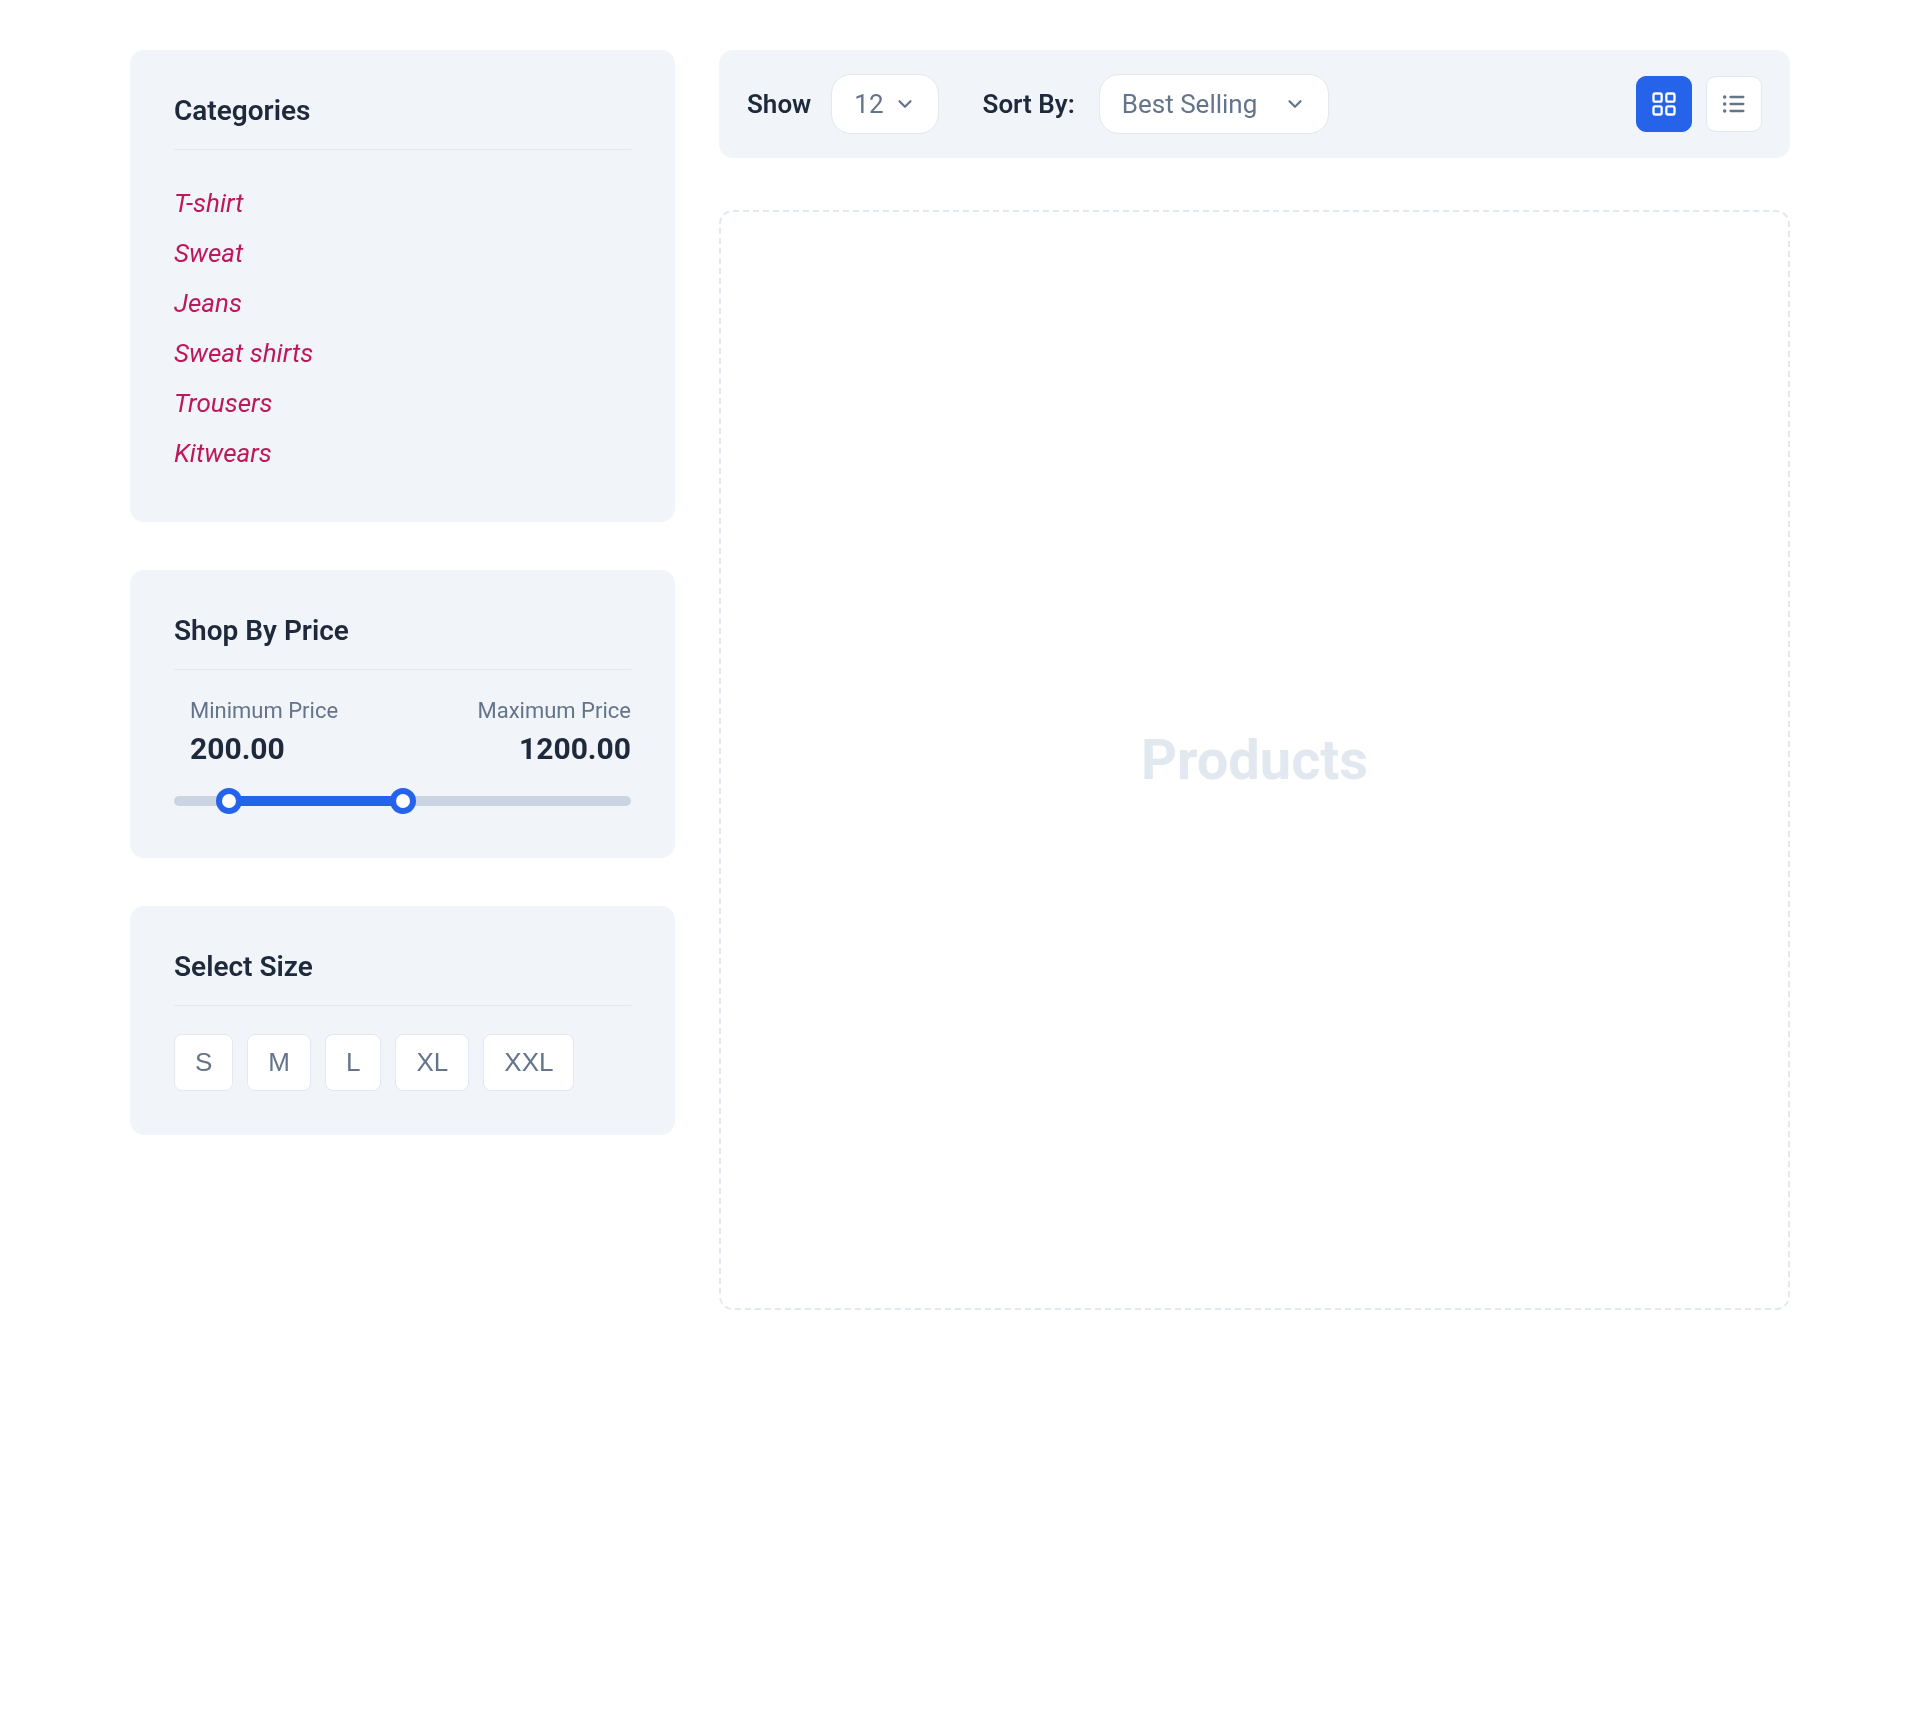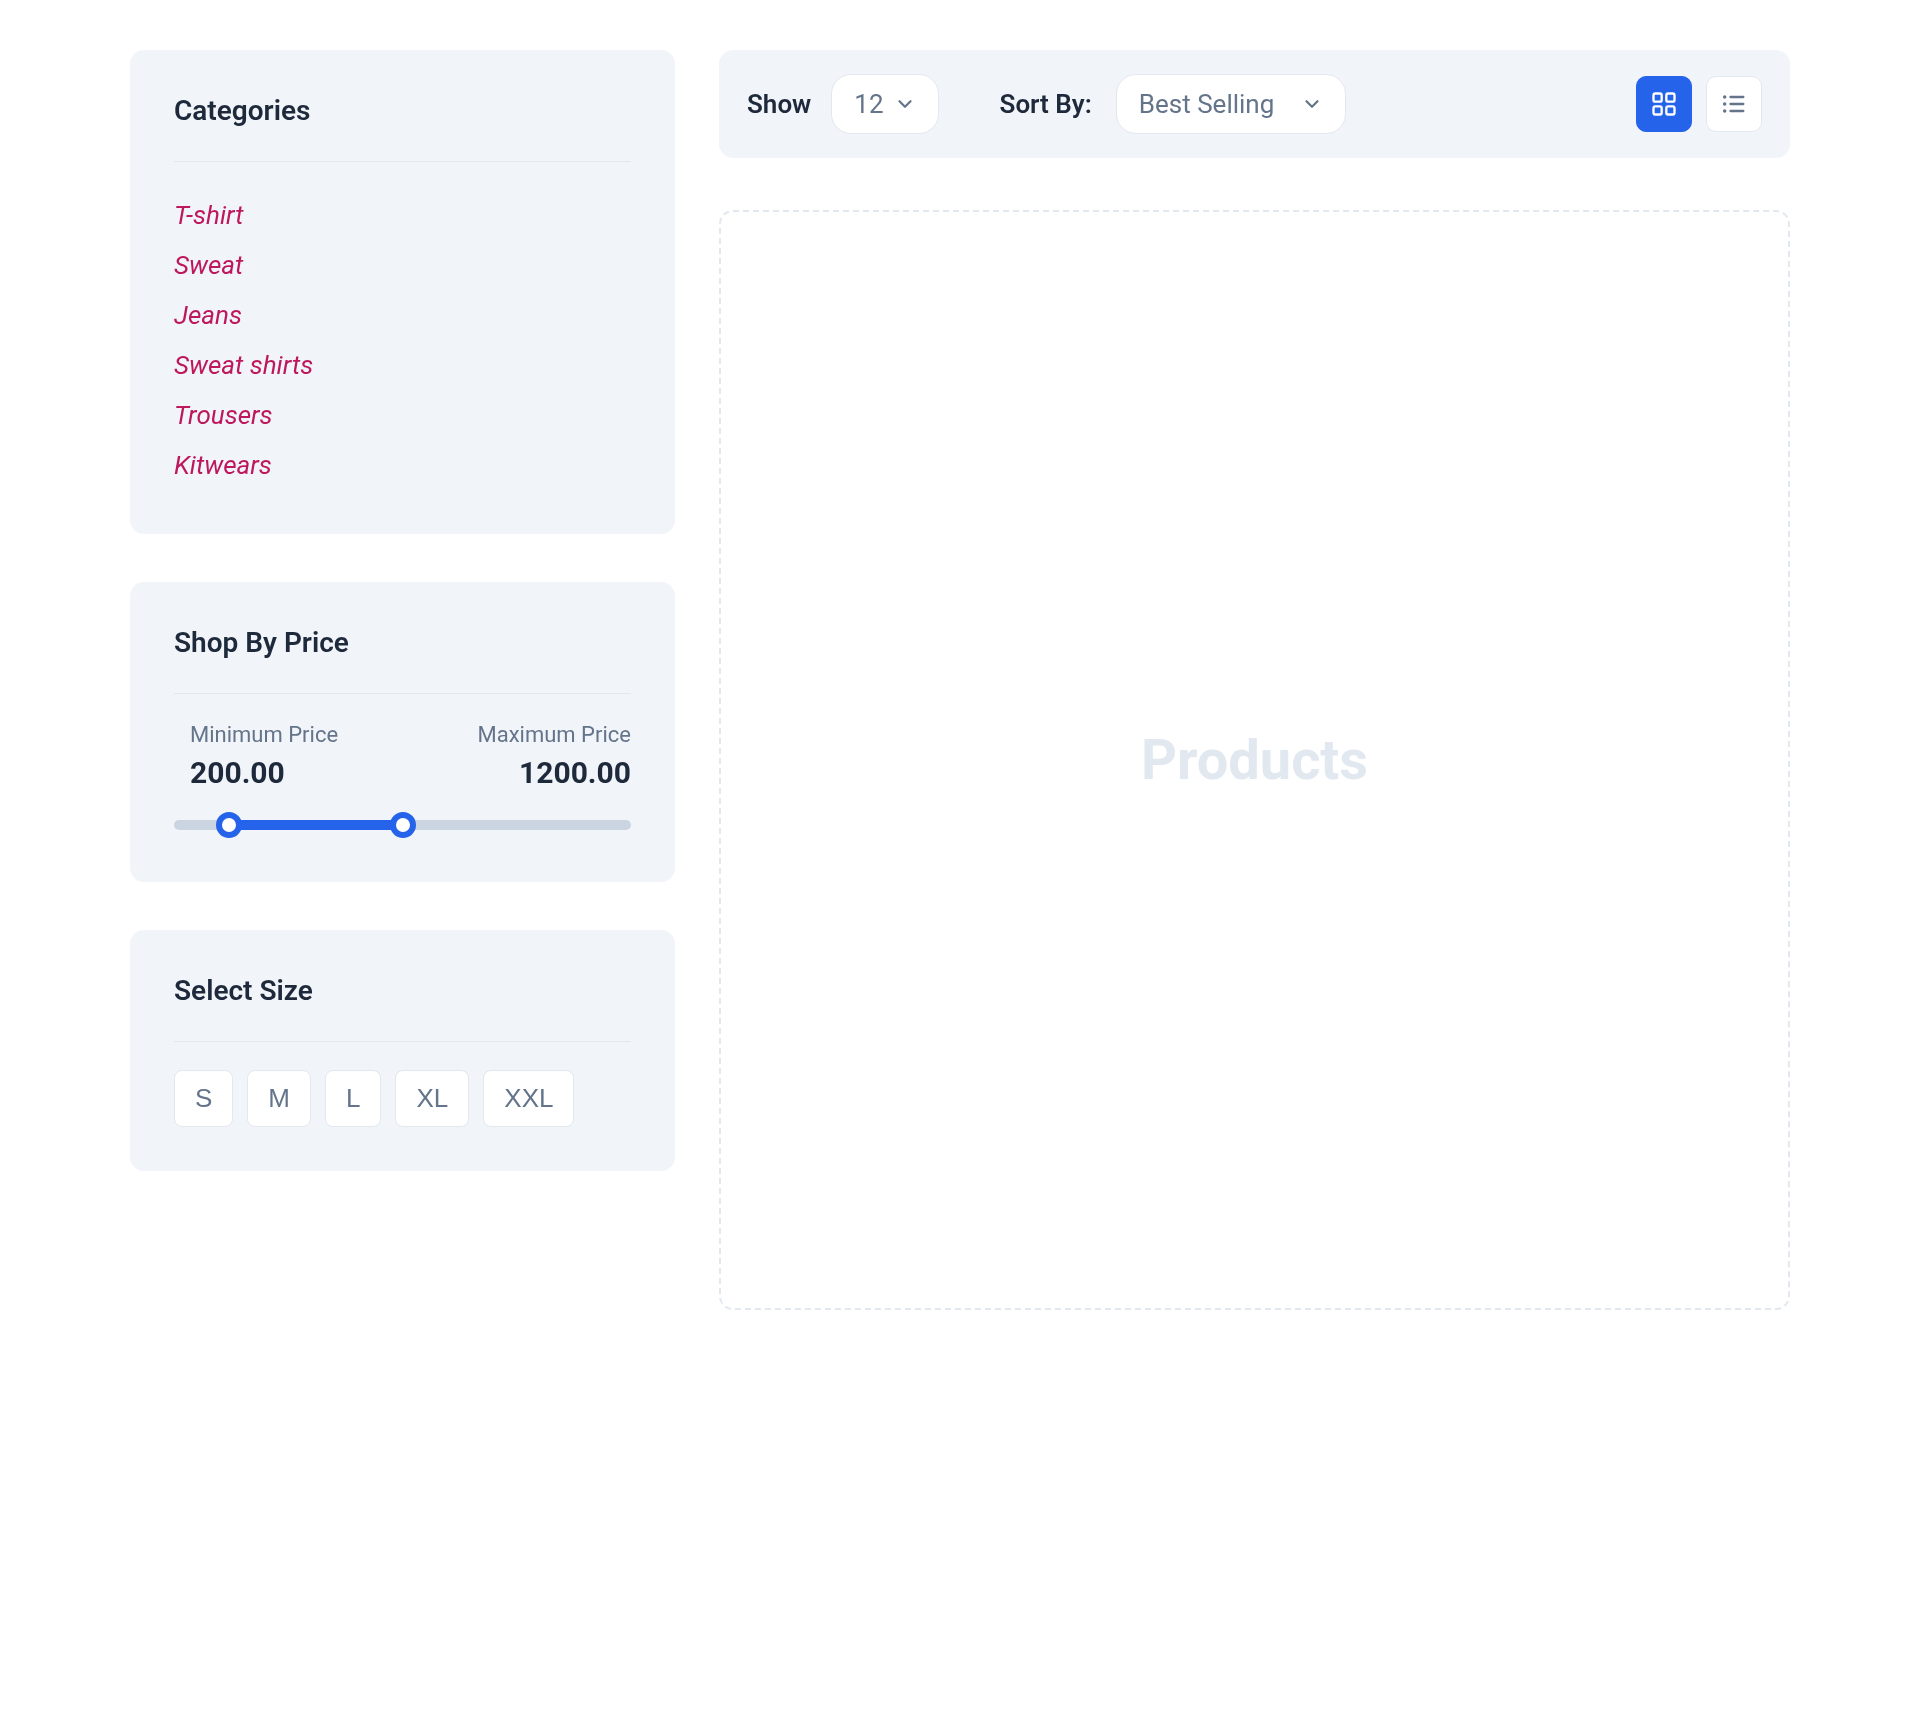--- a/index.html
+++ b/index.html
@@ -37,21 +37,21 @@
     .card {
       background: #f1f5f9;
       border-radius: 14px;
       padding: 44px;
       margin-bottom: 48px;
     }
     .card-title {
       font-size: 28px;
       font-weight: 600;
       color: #1e293b;
-      padding-bottom: 34px;
+      padding-bottom: 22px;
       border-bottom: 1px solid #e2e8f0;
       margin-bottom: 28px;
     }
     .cat-list { list-style: none; }
     .cat-item {
       font-size: 26px;
       color: #be185d;
       padding: 10px 0;
       cursor: pointer;
       font-style: italic;
@@ -117,21 +117,21 @@
       gap: 10px;
       background: #fff;
       border: 1px solid #e2e8f0;
       border-radius: 20px;
       padding: 14px 22px;
       cursor: pointer;
     }
     .select-value { font-size: 26px; color: #64748b; }
     .chev { display: inline-flex; }
     .show-group { display: flex; align-items: center; gap: 20px; }
-    .sort-group { display: flex; align-items: center; gap: 24px; margin-left: 43px; }
+    .sort-group { display: flex; align-items: center; gap: 24px; margin-left: 26px; }
 
     .view-toggles { display: flex; gap: 14px; }
     .view-btn {
       width: 56px; height: 56px;
       border-radius: 10px;
       display: inline-flex;
       align-items: center;
       justify-content: center;
       cursor: pointer;
       border: 1px solid #e2e8f0;

